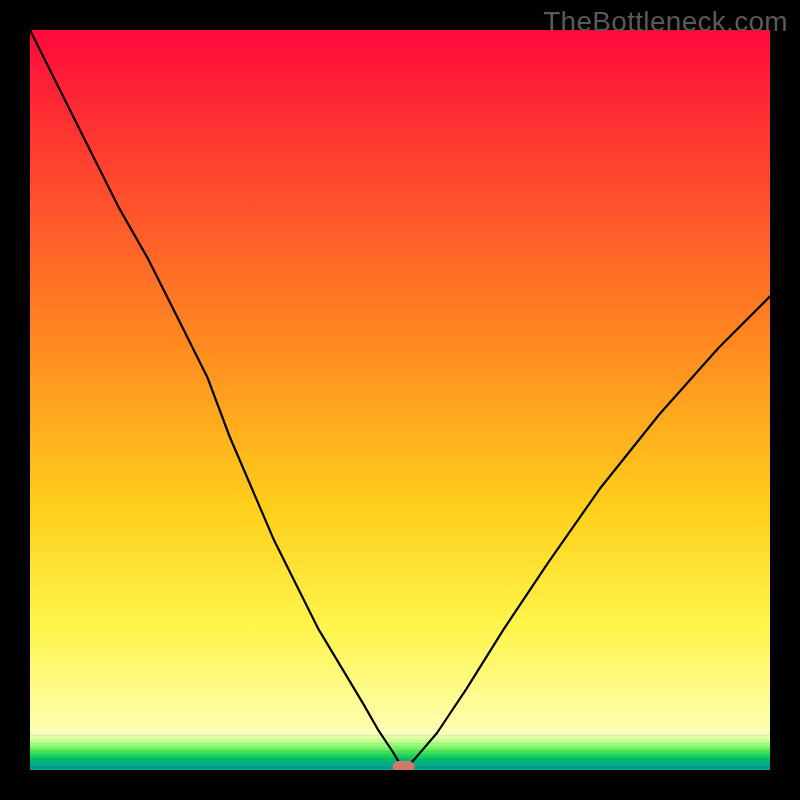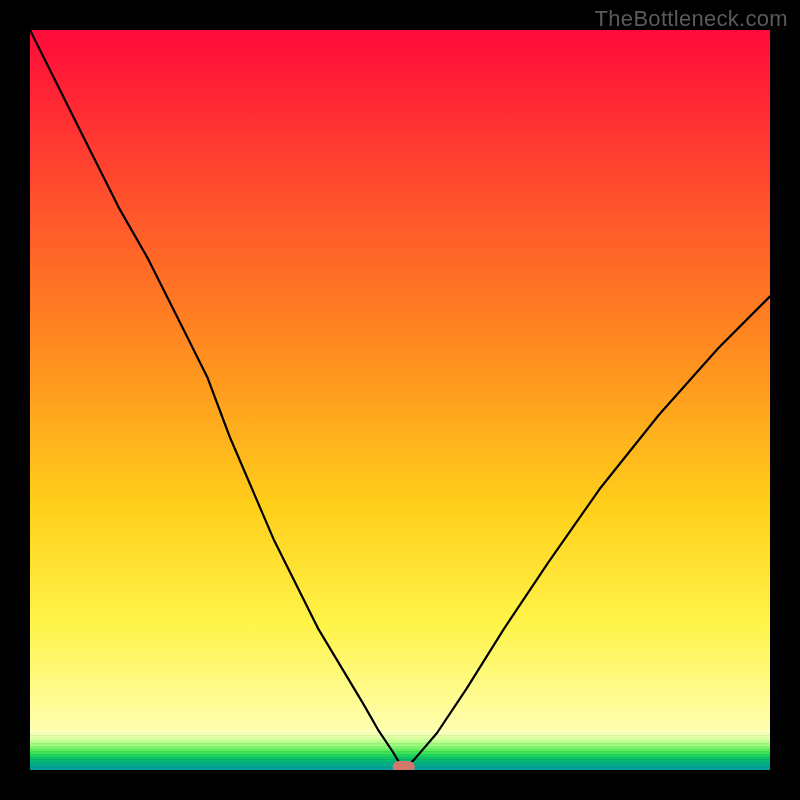--- a/index.html
+++ b/index.html
@@ -15,21 +15,21 @@
     position: relative;
     width: 800px;
     height: 800px;
     background: #000;
   }
   .watermark {
     position: absolute;
     top: 6px;
     right: 12px;
     color: #5a5a5a;
-    font-size: 22px;
+    font-size: 28px;
     font-weight: 500;
     letter-spacing: 0.3px;
     z-index: 10;
   }
   .plot-area {
     position: absolute;
     left: 30px;
     top: 30px;
     width: 740px;
     height: 740px;

